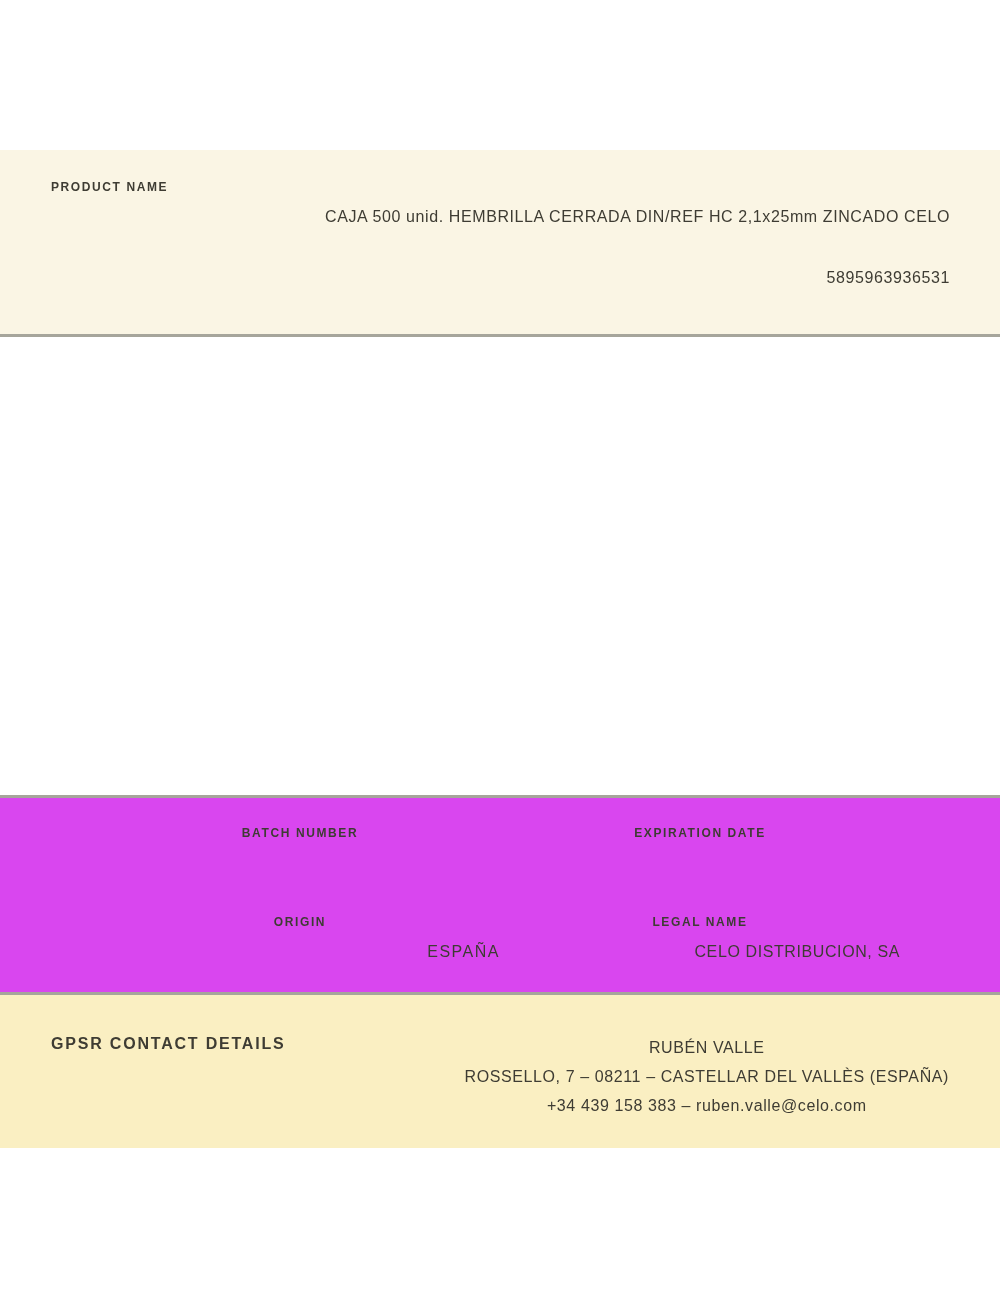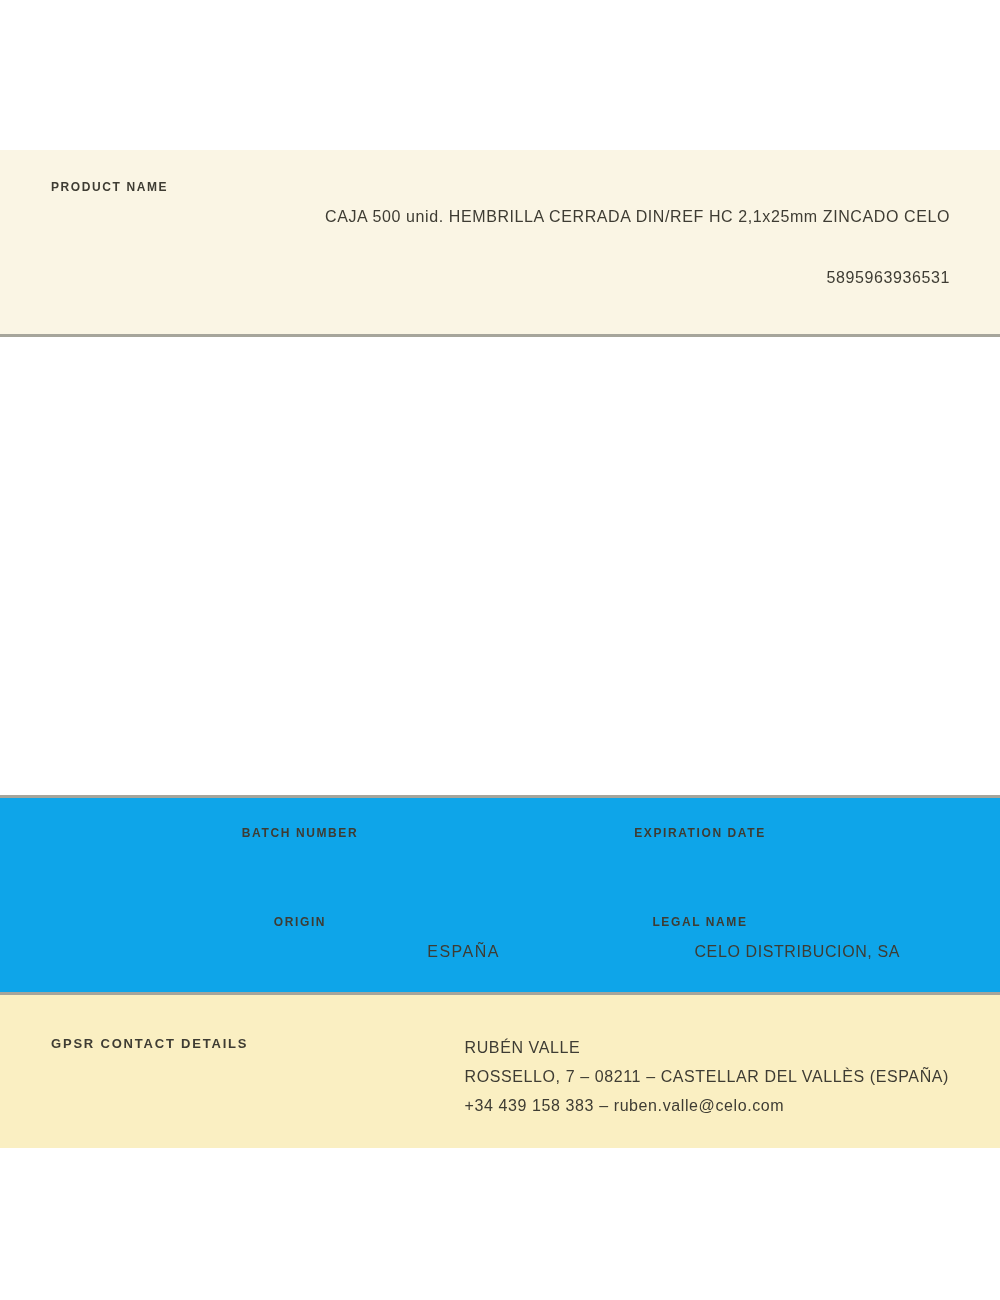--- a/index.html
+++ b/index.html
@@ -42,21 +42,21 @@
     background: #faf5e4;
     border-bottom: 3px solid #a6a59b;
     padding: 28px 50px 0 51px;
   }
   .section-product .field-group { margin-bottom: 40px; }
   .section-product .field-label { margin-bottom: 9px; }
 
   
   .section-batch {
     height: 197px;
-    background: #0ea5e9;
+    background: #d946ef;
     border-top: 3px solid #a6a59b;
     padding: 26px 0 0 0;
   }
   .batch-grid {
     width: 800px;
     margin: 0 auto;
     display: grid;
     grid-template-columns: 400px 400px;
     row-gap: 40px;
   }
@@ -69,28 +69,28 @@
   .section-gpsr {
     height: 156px;
     background: #faefc2;
     border-top: 3px solid #a6a59b;
     padding: 38px 51px 0 51px;
     display: flex;
     justify-content: space-between;
     align-items: flex-start;
   }
   .gpsr-title {
-    font-size: 13px;
+    font-size: 16px;
     font-weight: 700;
     letter-spacing: 1.8px;
     line-height: 22px;
     color: #3e3c33;
   }
   .gpsr-contact {
-    text-align: left;
+    text-align: center;
   }
   .gpsr-contact .contact-line {
     font-size: 16px;
     font-weight: 400;
     letter-spacing: 0.6px;
     line-height: 29px;
     color: #3e3c33;
   }
 </style>
 </head>

